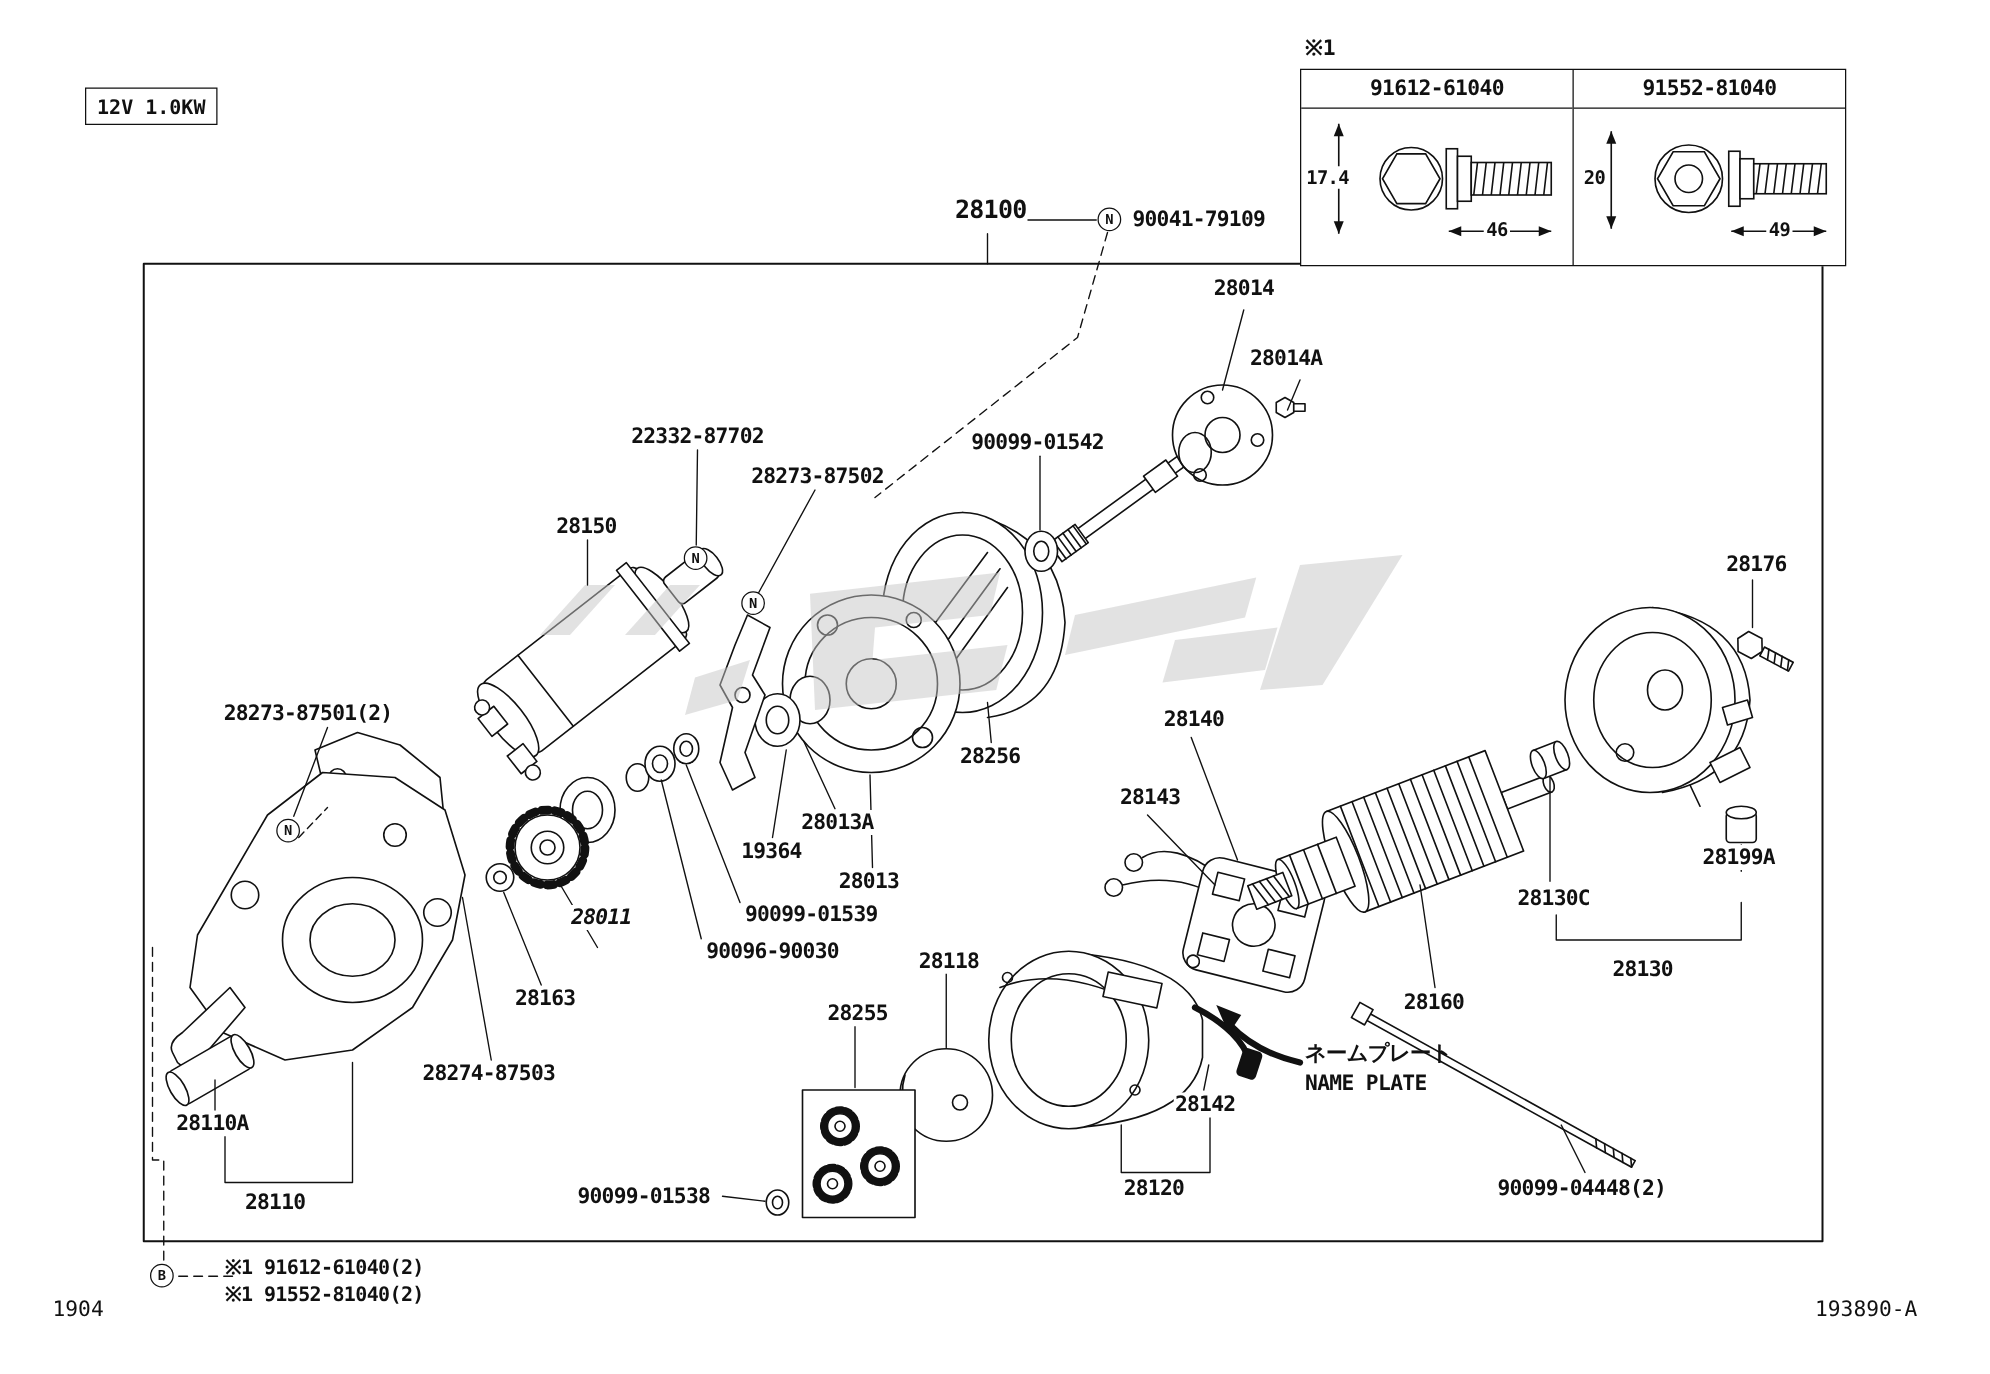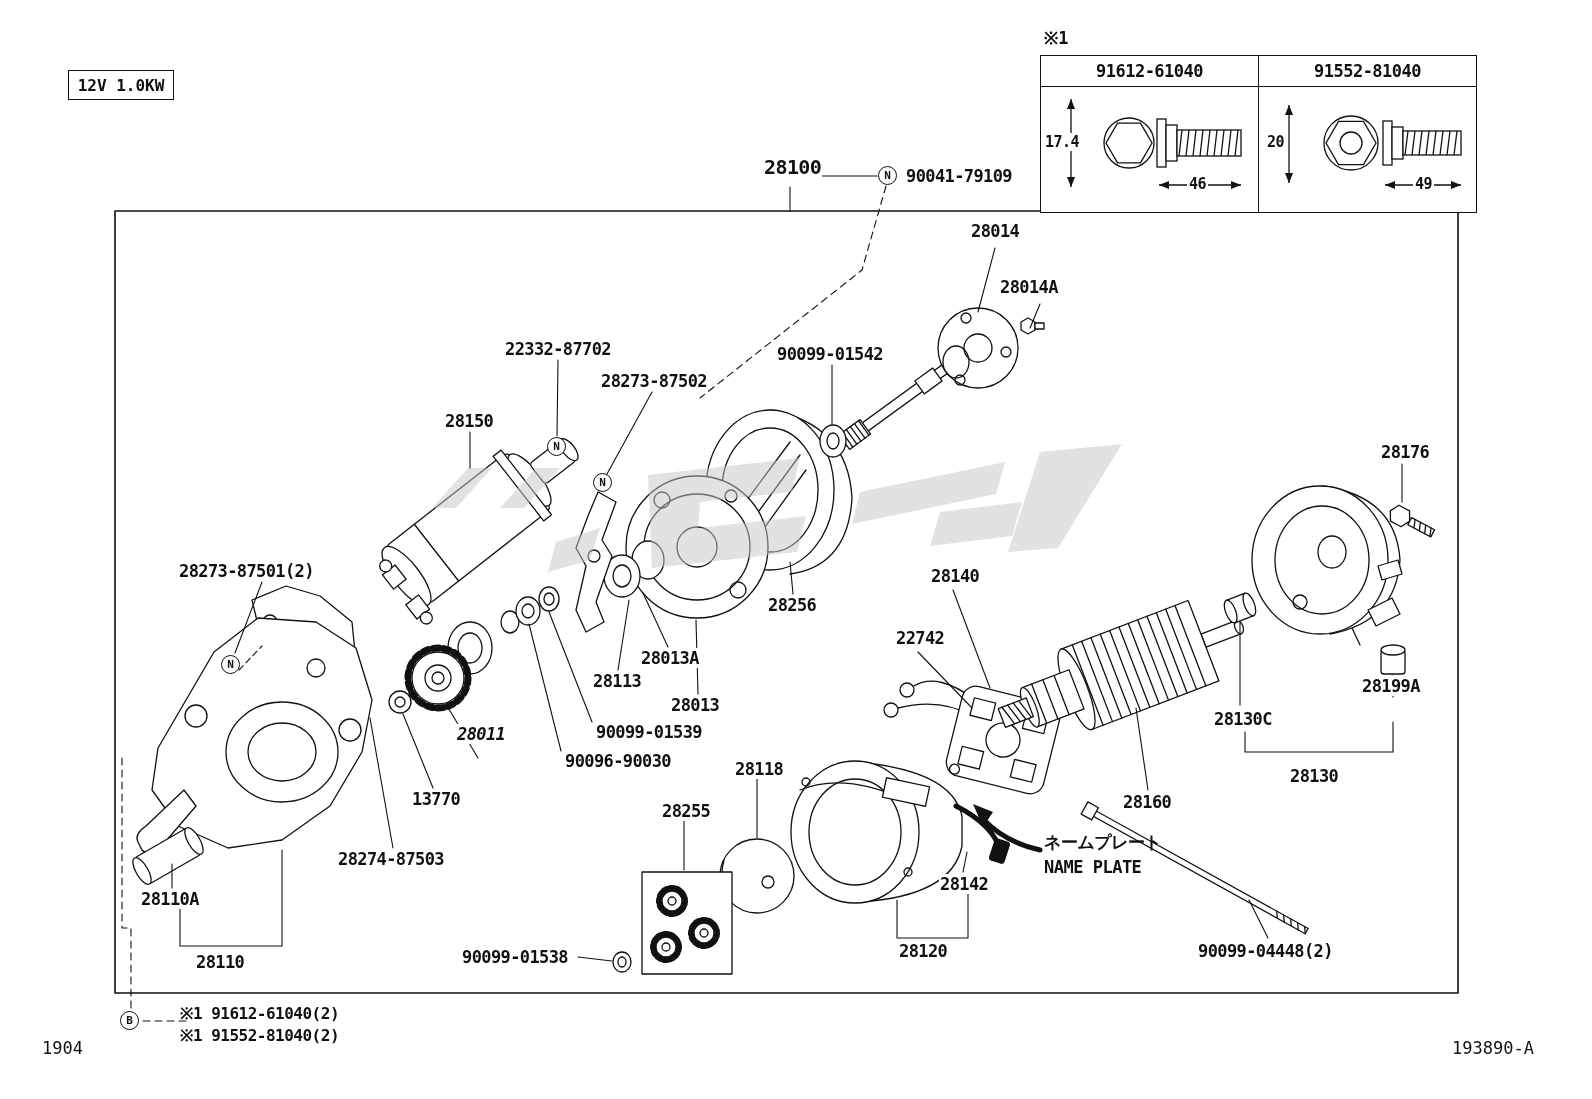--- a/index.html
+++ b/index.html
@@ -377,28 +377,28 @@
       <div class="part-label" style="left: 970px; top: 221px;">28014</div>
       <div class="part-label" style="left: 999px; top: 277px;">28014A</div>
       <div class="part-label" style="left: 504px; top: 339px;">22332-87702</div>
       <div class="part-label" style="left: 600px; top: 371px;">28273-87502</div>
       <div class="part-label" style="left: 444px; top: 411px;">28150</div>
       <div class="part-label" style="left: 776px; top: 344px;">90099-01542</div>
       <div class="part-label" style="left: 1380px; top: 442px;">28176</div>
       <div class="part-label" style="left: 178px; top: 561px;">28273-87501(2)</div>
       <div class="part-label" style="left: 767px; top: 595px;">28256</div>
       <div class="part-label" style="left: 930px; top: 566px;">28140</div>
-      <div class="part-label" style="left: 895px; top: 628px;">22742</div>
+      <div class="part-label" style="left: 895px; top: 628px;">28143</div>
       <div class="part-label" style="left: 640px; top: 648px;">28013A</div>
-      <div class="part-label" style="left: 592px; top: 671px;">28113</div>
+      <div class="part-label" style="left: 592px; top: 671px;">19364</div>
       <div class="part-label" style="left: 670px; top: 695px;">28013</div>
       <div class="part-label" style="left: 595px; top: 722px;">90099-01539</div>
       <div class="part-label" style="left: 564px; top: 751px;">90096-90030</div>
       <div class="part-label" style="left: 456px; top: 724px; font-style: italic;">28011</div>
-      <div class="part-label" style="left: 411px; top: 789px;">13770</div>
+      <div class="part-label" style="left: 411px; top: 789px;">28163</div>
       <div class="part-label" style="left: 734px; top: 759px;">28118</div>
       <div class="part-label" style="left: 661px; top: 801px;">28255</div>
       <div class="part-label" style="left: 1213px; top: 709px;">28130C</div>
       <div class="part-label" style="left: 1361px; top: 676px;">28199A</div>
       <div class="part-label" style="left: 1289px; top: 766px;">28130</div>
       <div class="part-label" style="left: 1122px; top: 792px;">28160</div>
       <div class="part-label" style="left: 337px; top: 849px;">28274-87503</div>
       <div class="part-label" style="left: 140px; top: 889px;">28110A</div>
       <div class="part-label" style="left: 195px; top: 952px;">28110</div>
       <div class="part-label" style="left: 461px; top: 947px;">90099-01538</div>

